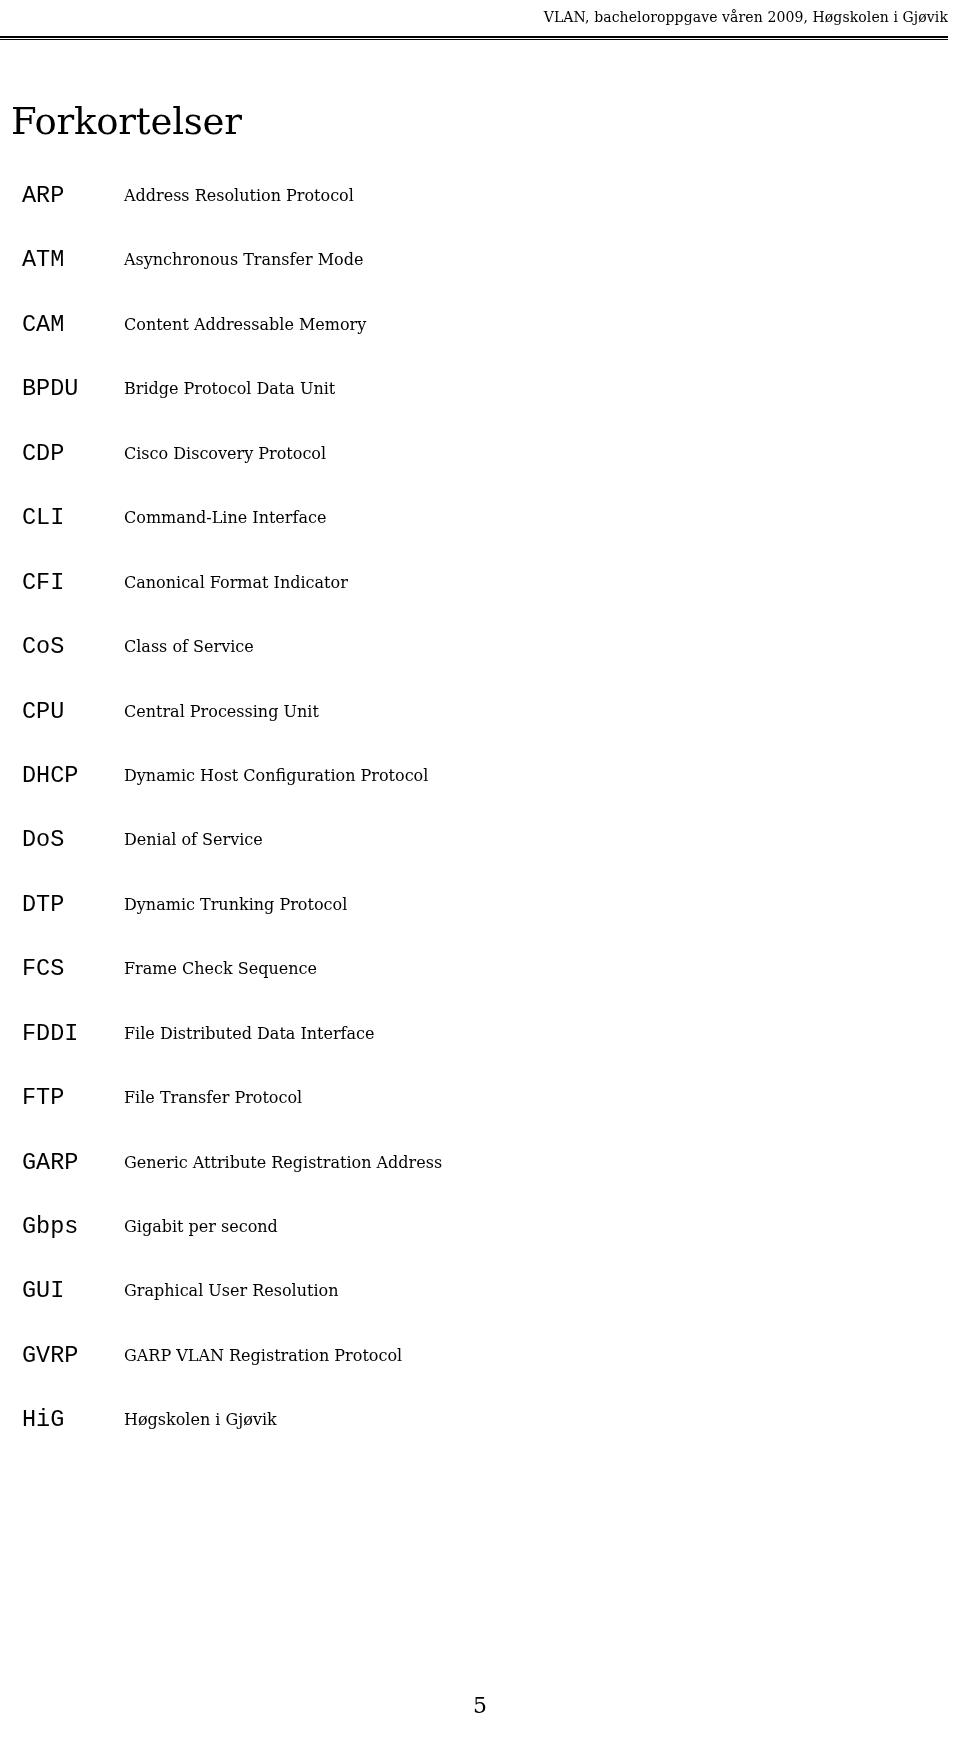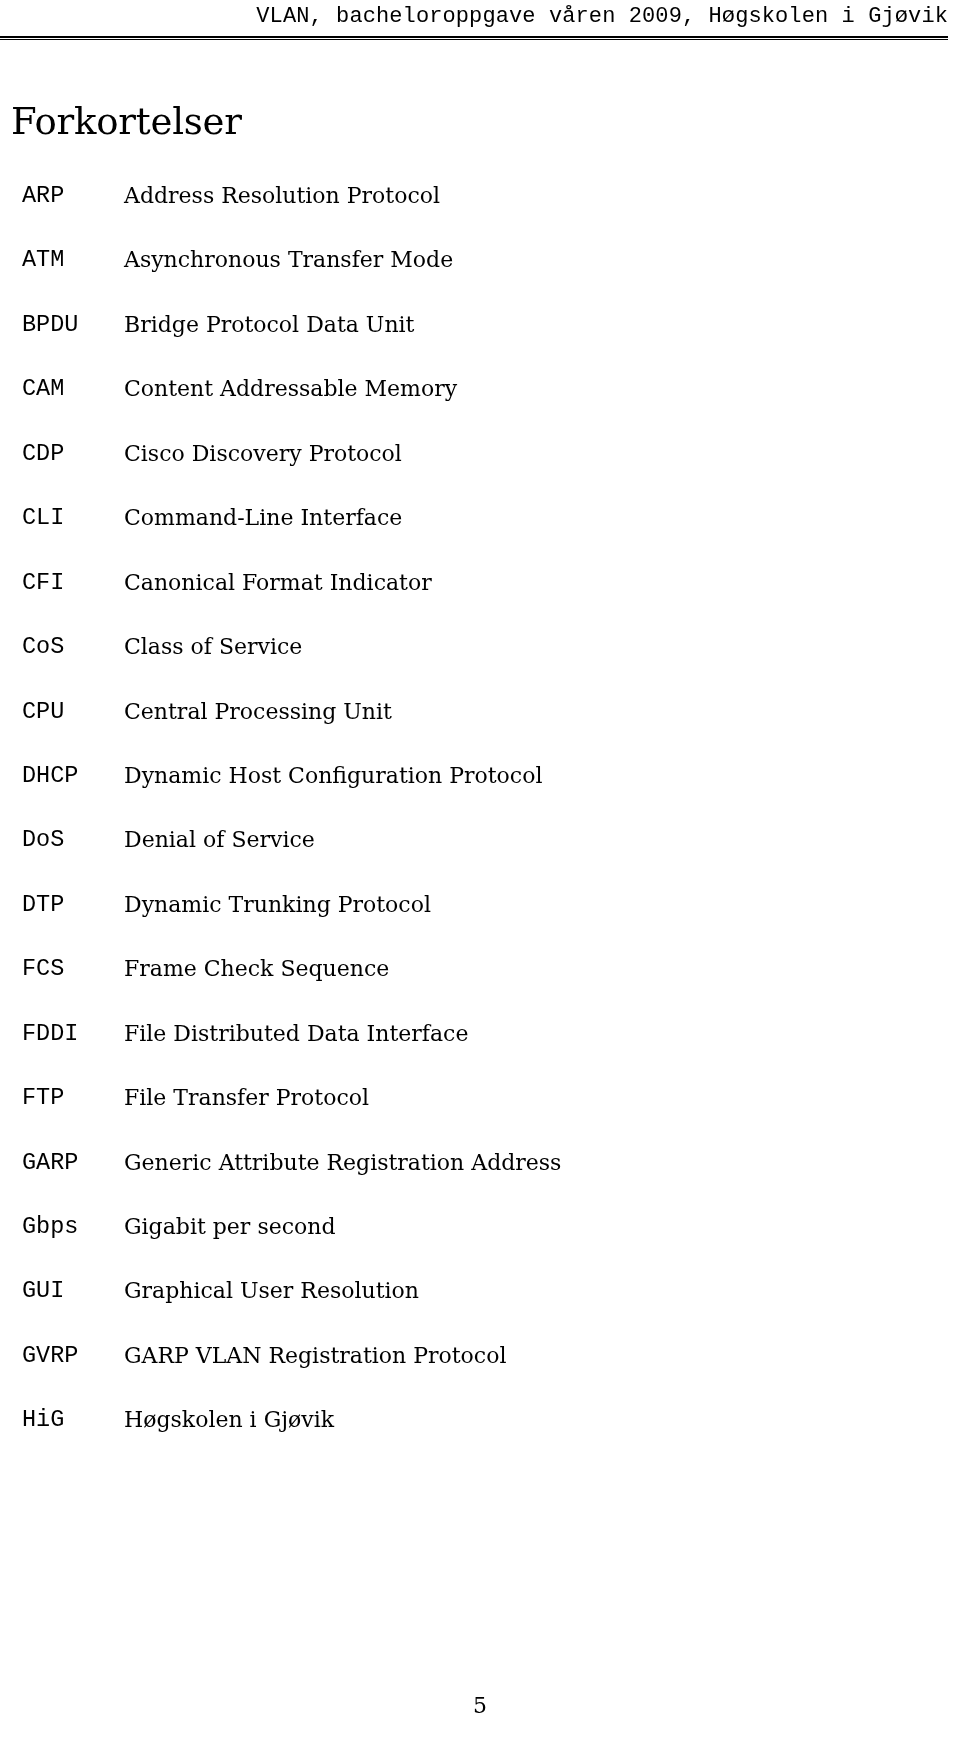--- a/index.html
+++ b/index.html
@@ -22,26 +22,25 @@
     position: absolute;
     top: 0;
     left: 0;
     right: 0;
     padding: 0 12px 0 0;
     box-sizing: border-box;
   }
   .running-header-text {
     display: block;
     text-align: right;
-    font-size: 22px;
+    font-size: 14px;
     line-height: 30px;
     letter-spacing: 0.1px;
     padding-top: 2px;
     white-space: nowrap;
-    font-family: Liberation Mono, monospace;
   }
   .header-rule {
     margin-top: 4px;
     border-top: 2.4px solid #000;
     border-bottom: 1.1px solid #000;
     height: 1.4px;
     width: 100%;
   }
 
   
@@ -74,21 +73,21 @@
     top: 0;
     font-size: 23.5px;
     line-height: 30px;
     white-space: nowrap;
     font-family: Liberation Mono, monospace;
   }
   .abbrev-def {
     position: absolute;
     left: 124px;
     top: 0;
-    font-size: 22px;
+    font-size: 16px;
     line-height: 30px;
     white-space: nowrap;
   }
 
   
   .page-number {
     position: absolute;
     left: 0;
     right: 0;
     top: 1692px;
@@ -112,26 +111,26 @@
   <div class="abbrev-list">
       <div class="abbrev-row">
         <span class="abbrev-term">ARP</span>
         <span class="abbrev-def">Address Resolution Protocol</span>
       </div>
       <div class="abbrev-row">
         <span class="abbrev-term">ATM</span>
         <span class="abbrev-def">Asynchronous Transfer Mode</span>
       </div>
       <div class="abbrev-row">
+        <span class="abbrev-term">CAM</span>
+        <span class="abbrev-def">Content Addressable Memory</span>
+      </div>
+      <div class="abbrev-row">
         <span class="abbrev-term">BPDU</span>
         <span class="abbrev-def">Bridge Protocol Data Unit</span>
-      </div>
-      <div class="abbrev-row">
-        <span class="abbrev-term">CAM</span>
-        <span class="abbrev-def">Content Addressable Memory</span>
       </div>
       <div class="abbrev-row">
         <span class="abbrev-term">CDP</span>
         <span class="abbrev-def">Cisco Discovery Protocol</span>
       </div>
       <div class="abbrev-row">
         <span class="abbrev-term">CLI</span>
         <span class="abbrev-def">Command-Line Interface</span>
       </div>
       <div class="abbrev-row">

